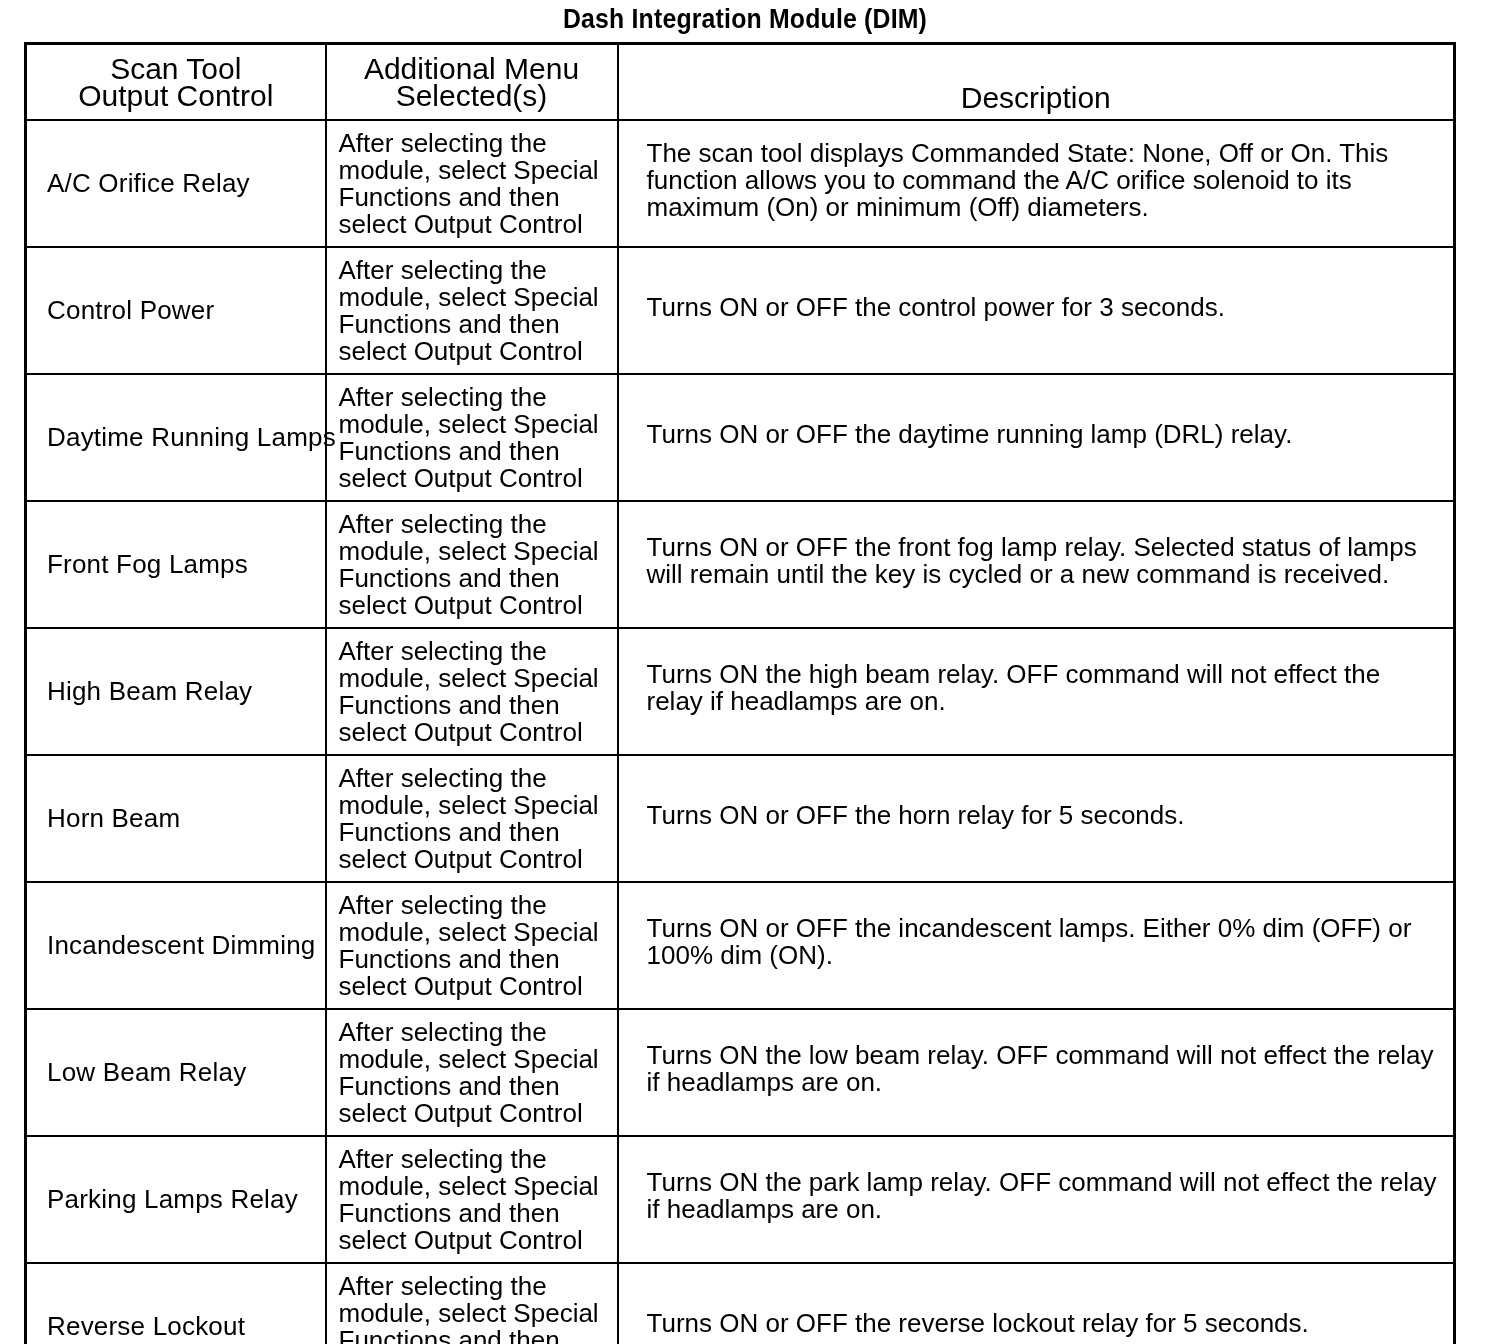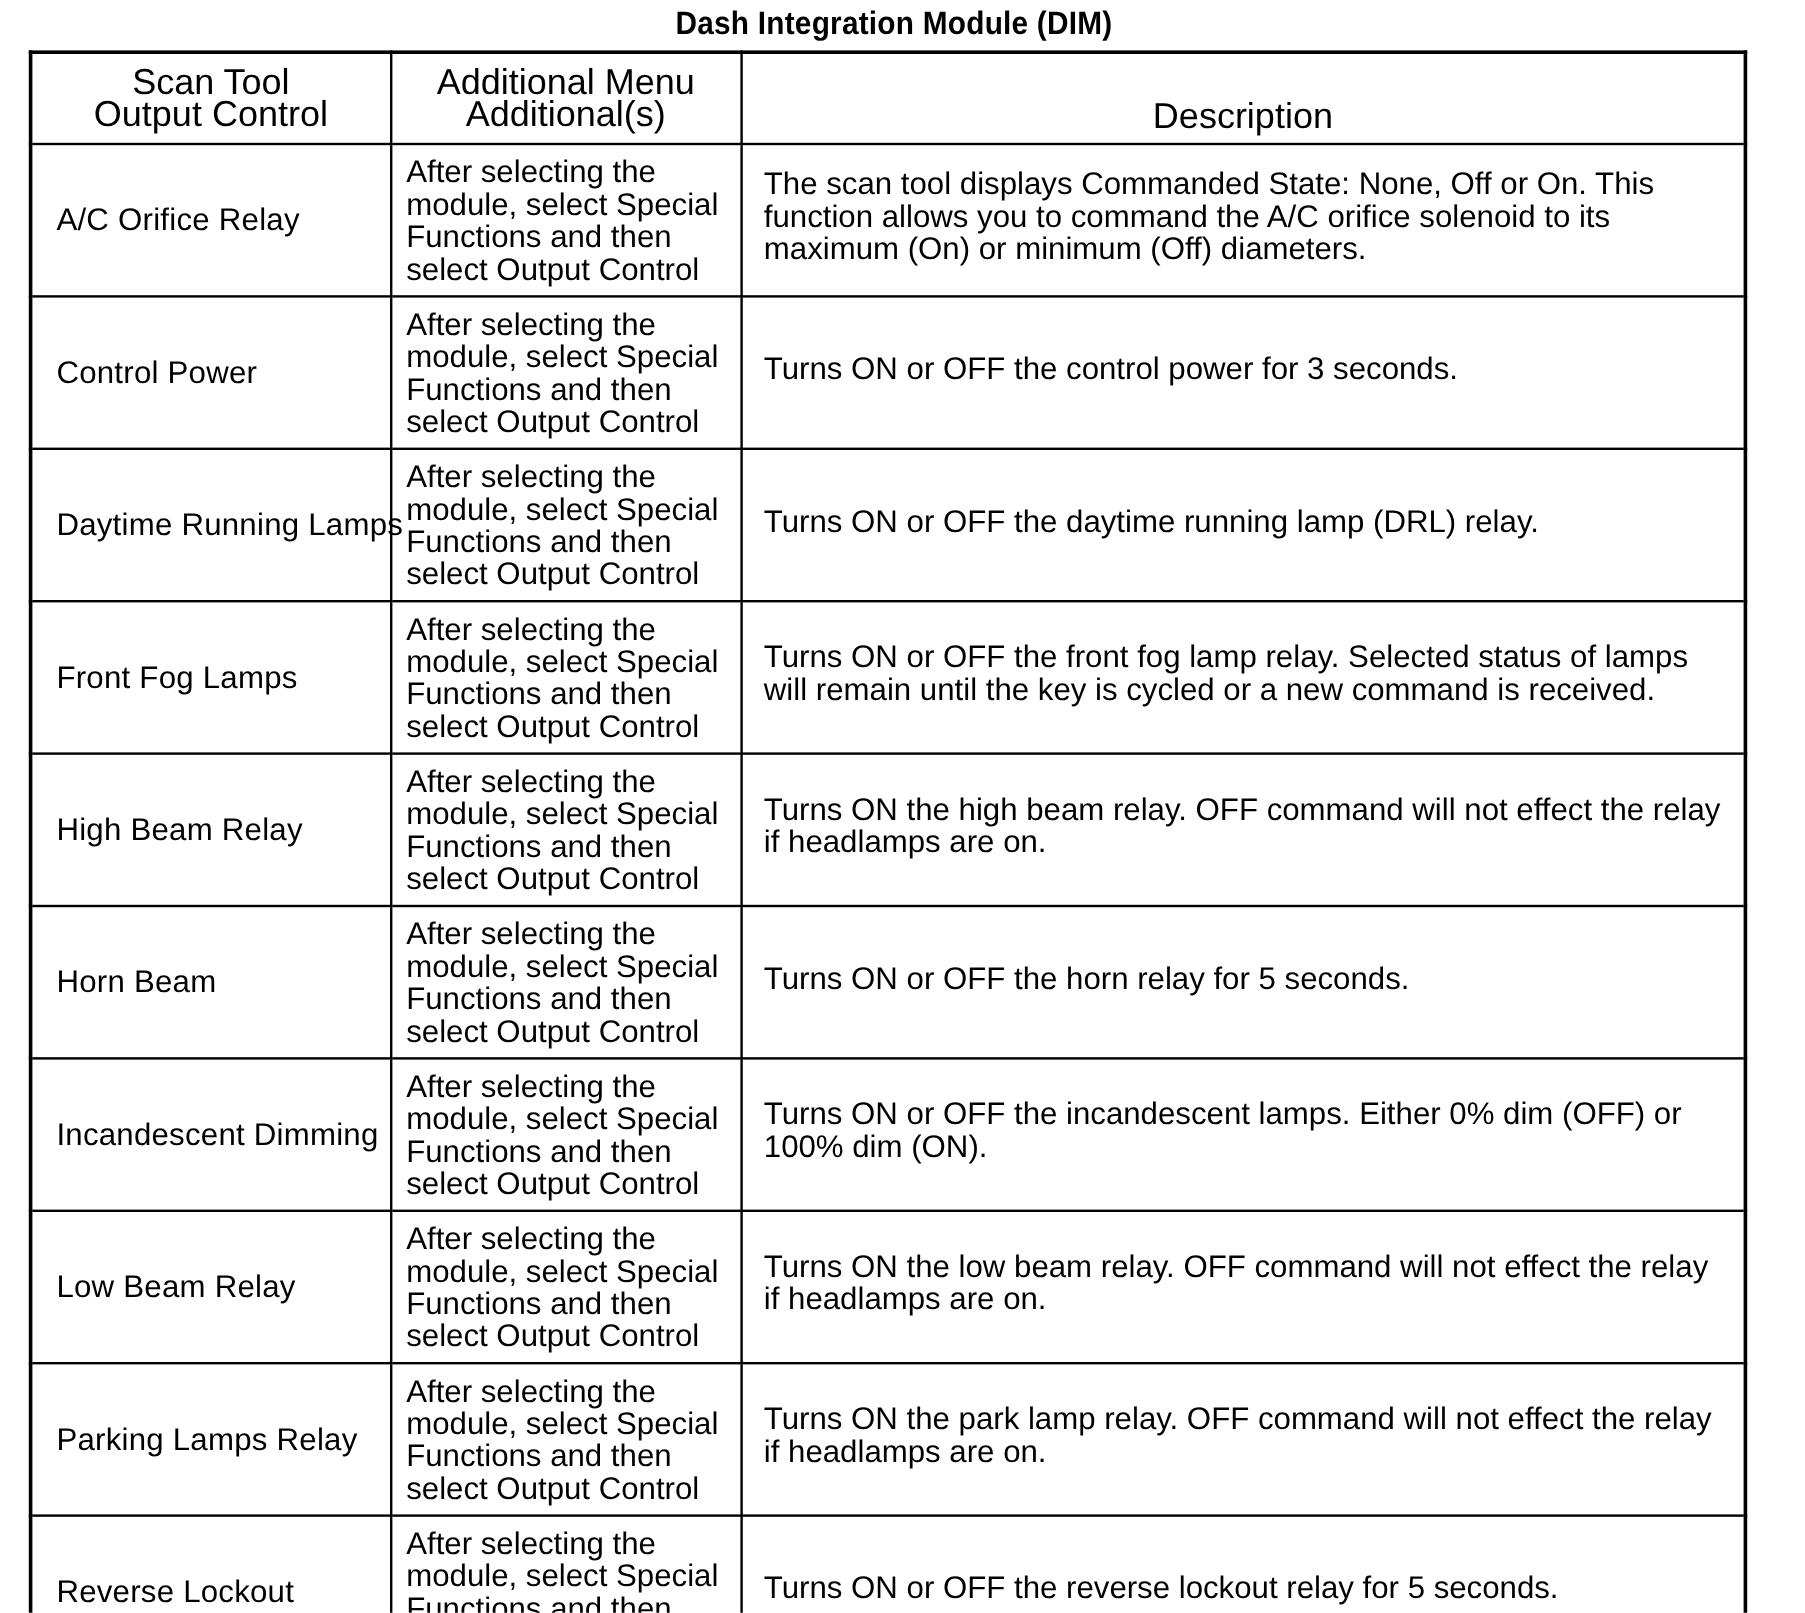--- a/index.html
+++ b/index.html
@@ -67,21 +67,21 @@
       padding-right: 2px;
       white-space: nowrap;
       letter-spacing: 0.2px;
       margin-top: 40px;
     }
     td.col-menu {
       padding-left: 12px;
       padding-right: 4px;
     }
     td.col-desc {
-      padding-left: 18px;
+      padding-left: 28px;
       padding-right: 10px;
       padding-bottom: 8px;
     }
   </style>
 </head>
 <body>
 
 <div class="doc-title">Dash Integration Module (DIM)</div>
 
 <table class="dim-table">
@@ -91,21 +91,21 @@
       <col class="c3">
   </colgroup>
   <thead>
     <tr>
       <th>
         <div>Scan Tool</div>
         <div>Output Control</div>
       </th>
       <th>
         <div>Additional Menu</div>
-        <div>Additional(s)</div>
+        <div>Selected(s)</div>
       </th>
       <th class="desc-head">Description</th>
     </tr>
   </thead>
   <tbody>
     <tr>
       <td class="col-control">A/C Orifice Relay</td>
       <td class="col-menu">After selecting the module, select Special Functions and then select Output Control</td>
       <td class="col-desc">The scan tool displays Commanded State: None, Off or On. This function allows you to command the A/C orifice solenoid to its maximum (On) or minimum (Off) diameters.</td>
     </tr>

